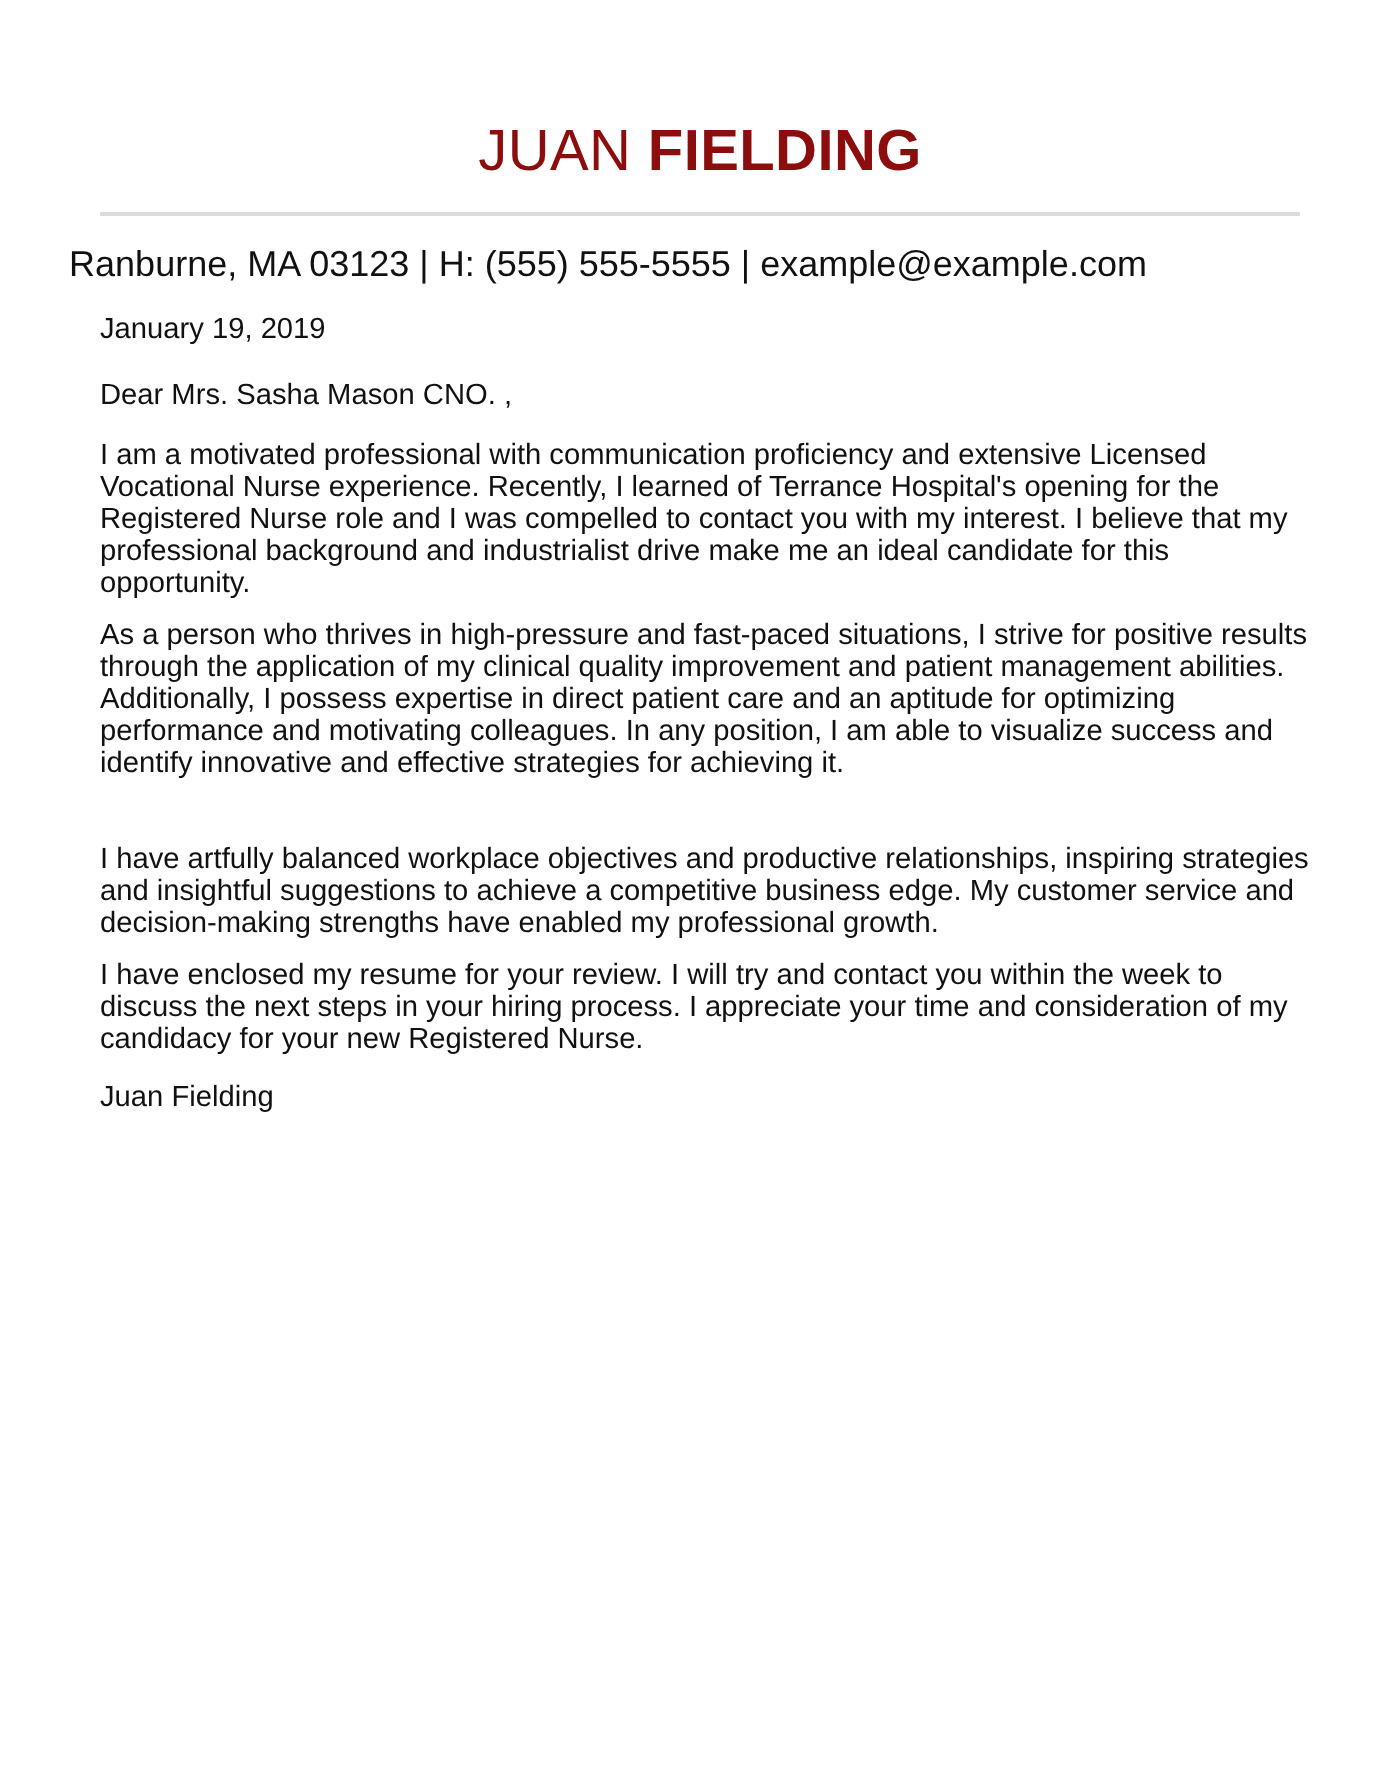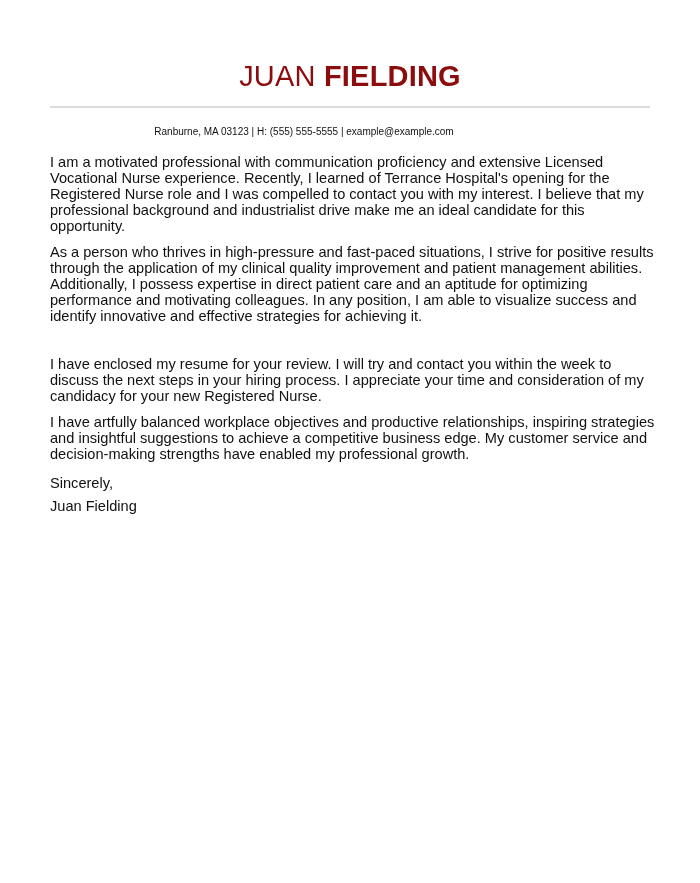--- a/index.html
+++ b/index.html
@@ -3,36 +3,37 @@
   <meta charset="utf-8">
   <style>
     html, body { margin:0; padding:0; background:#ffffff; }
     body { width:700px; height:883px; position:relative; overflow:hidden;
       font-family:"Liberation Sans", sans-serif; color:#1a1a1a; }
     .title { position:absolute; top:58px; left:0; width:700px; text-align:center;
       font-size:29px; color:#8b0d0d; letter-spacing:0.2px; line-height:36px; }
     .title .last { font-weight:bold; }
     .rule { position:absolute; top:106px; left:50px; width:600px; height:2px; background:#dcdcdc; }
     .contact { position:absolute; top:124px; left:0; width:608px; text-align:center;
-      font-size:10px; line-height:16px; color:#111; }
+      font-size:18px; line-height:16px; color:#111; }
     .body { position:absolute; top:154px; left:50px; width:610px; font-size:14.6px; color:#111; }
     .line { line-height:23px; margin:0; }
     .block { margin:0 0 10px 0; }
     p.para { margin:0; line-height:16px; }
   </style>
 </head>
 <body>
 
 <div class="title">
   <span>JUAN</span>
   <span class="last">FIELDING</span>
 </div>
 <div class="rule"></div>
 <div class="contact">Ranburne, MA 03123 | H: (555) 555-5555 | example@example.com</div>
 
 <div class="body">
+  <div class="line block" style="margin-bottom:10px">January 19, 2019</div>
+  <div class="line block" style="margin-bottom:10px">Dear Mrs. Sasha Mason CNO. ,</div>
   <p class="para" style="margin-bottom:10px">I am a motivated professional with communication proficiency and extensive Licensed Vocational Nurse experience. Recently, I learned of Terrance Hospital's opening for the Registered Nurse role and I was compelled to contact you with my interest. I believe that my professional background and industrialist drive make me an ideal candidate for this opportunity.</p>
   <p class="para" style="margin-bottom:32px">As a person who thrives in high-pressure and fast-paced situations, I strive for positive results through the application of my clinical quality improvement and patient management abilities. Additionally, I possess expertise in direct patient care and an aptitude for optimizing performance and motivating colleagues. In any position, I am able to visualize success and identify innovative and effective strategies for achieving it.</p>
+  <p class="para" style="margin-bottom:10px">I have artfully balanced workplace objectives and productive relationships, inspiring strategies and insightful suggestions to achieve a competitive business edge. My customer service and decision-making strengths have enabled my professional growth.</p>
   <p class="para" style="margin-bottom:10px">I have enclosed my resume for your review. I will try and contact you within the week to discuss the next steps in your hiring process. I appreciate your time and consideration of my candidacy for your new Registered Nurse.</p>
-  <p class="para" style="margin-bottom:10px">I have artfully balanced workplace objectives and productive relationships, inspiring strategies and insightful suggestions to achieve a competitive business edge. My customer service and decision-making strengths have enabled my professional growth.</p>
-  <div class="line">Sincerely,</div>
   <div class="line">Juan Fielding</div>
 </div>
 
 </body></html>

